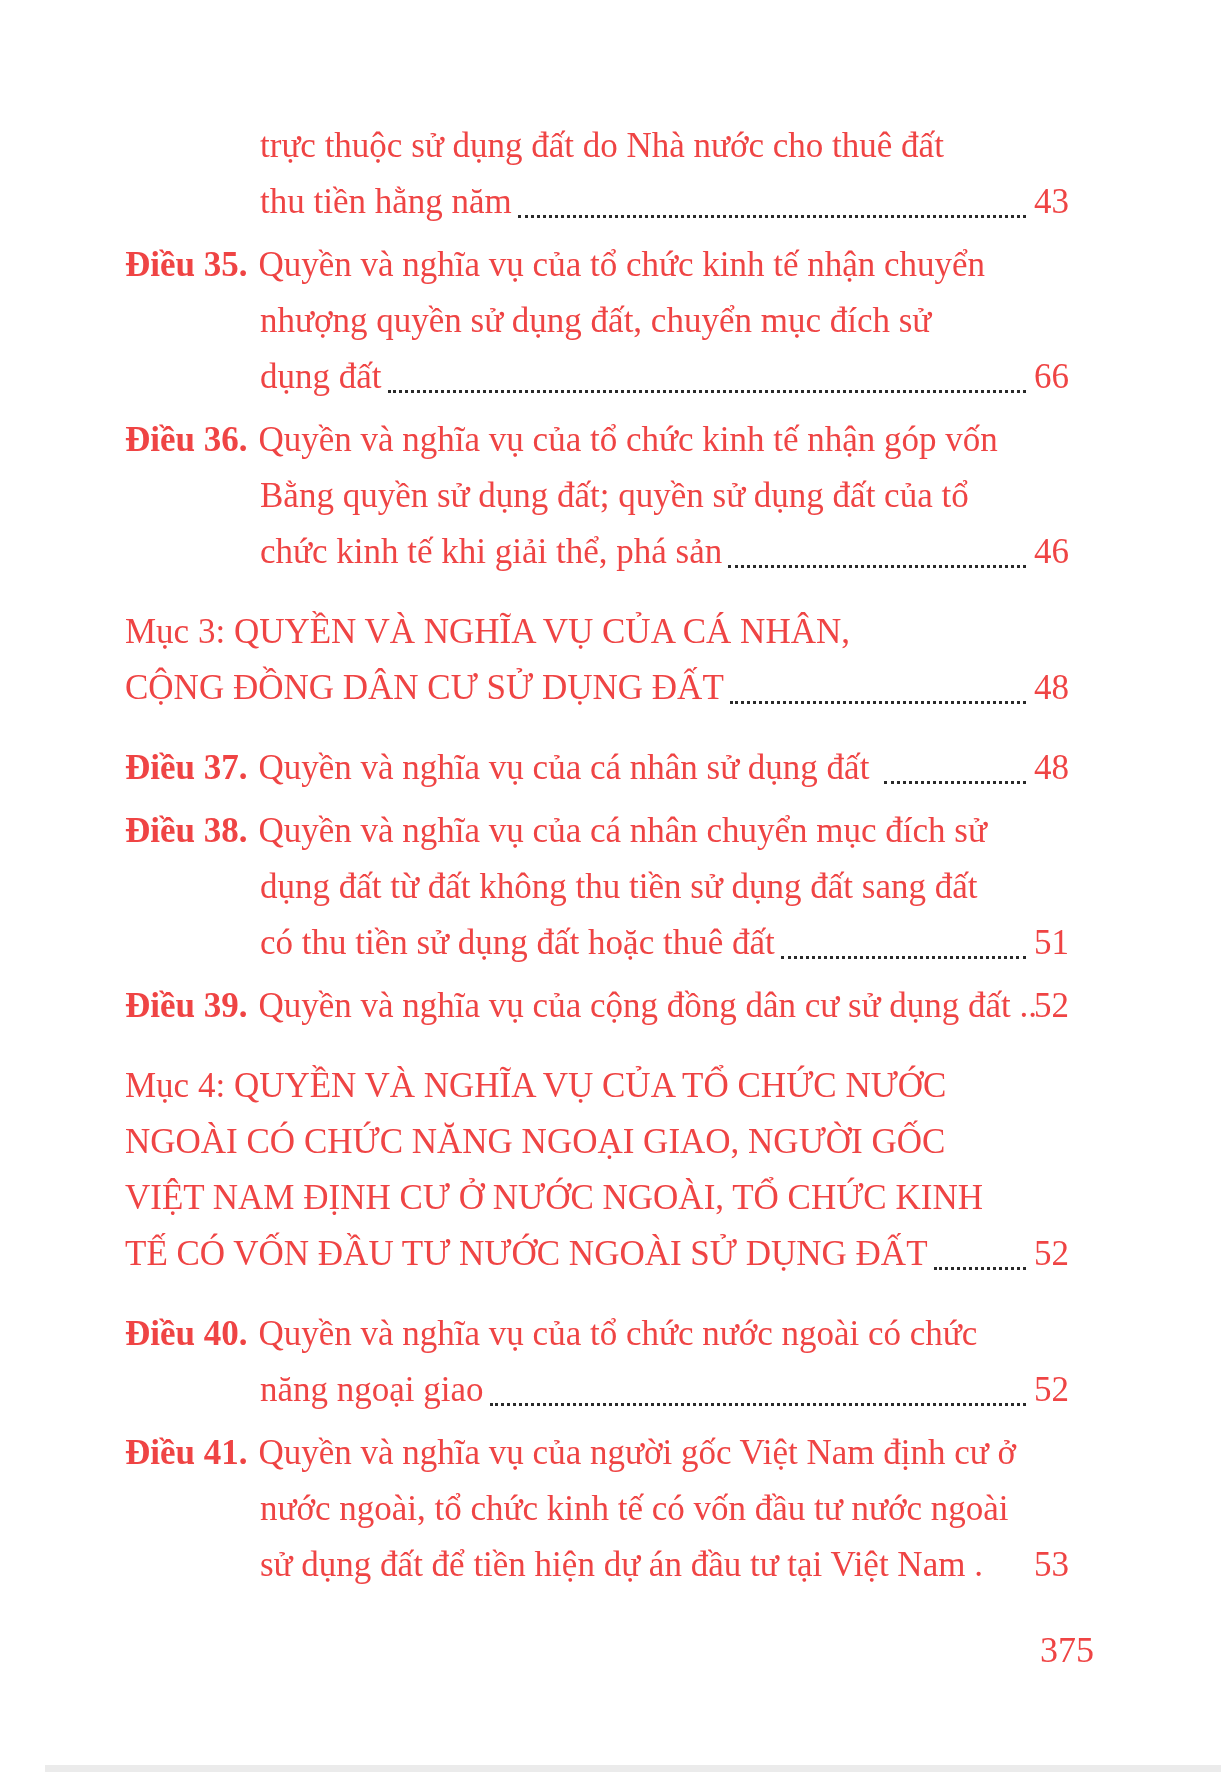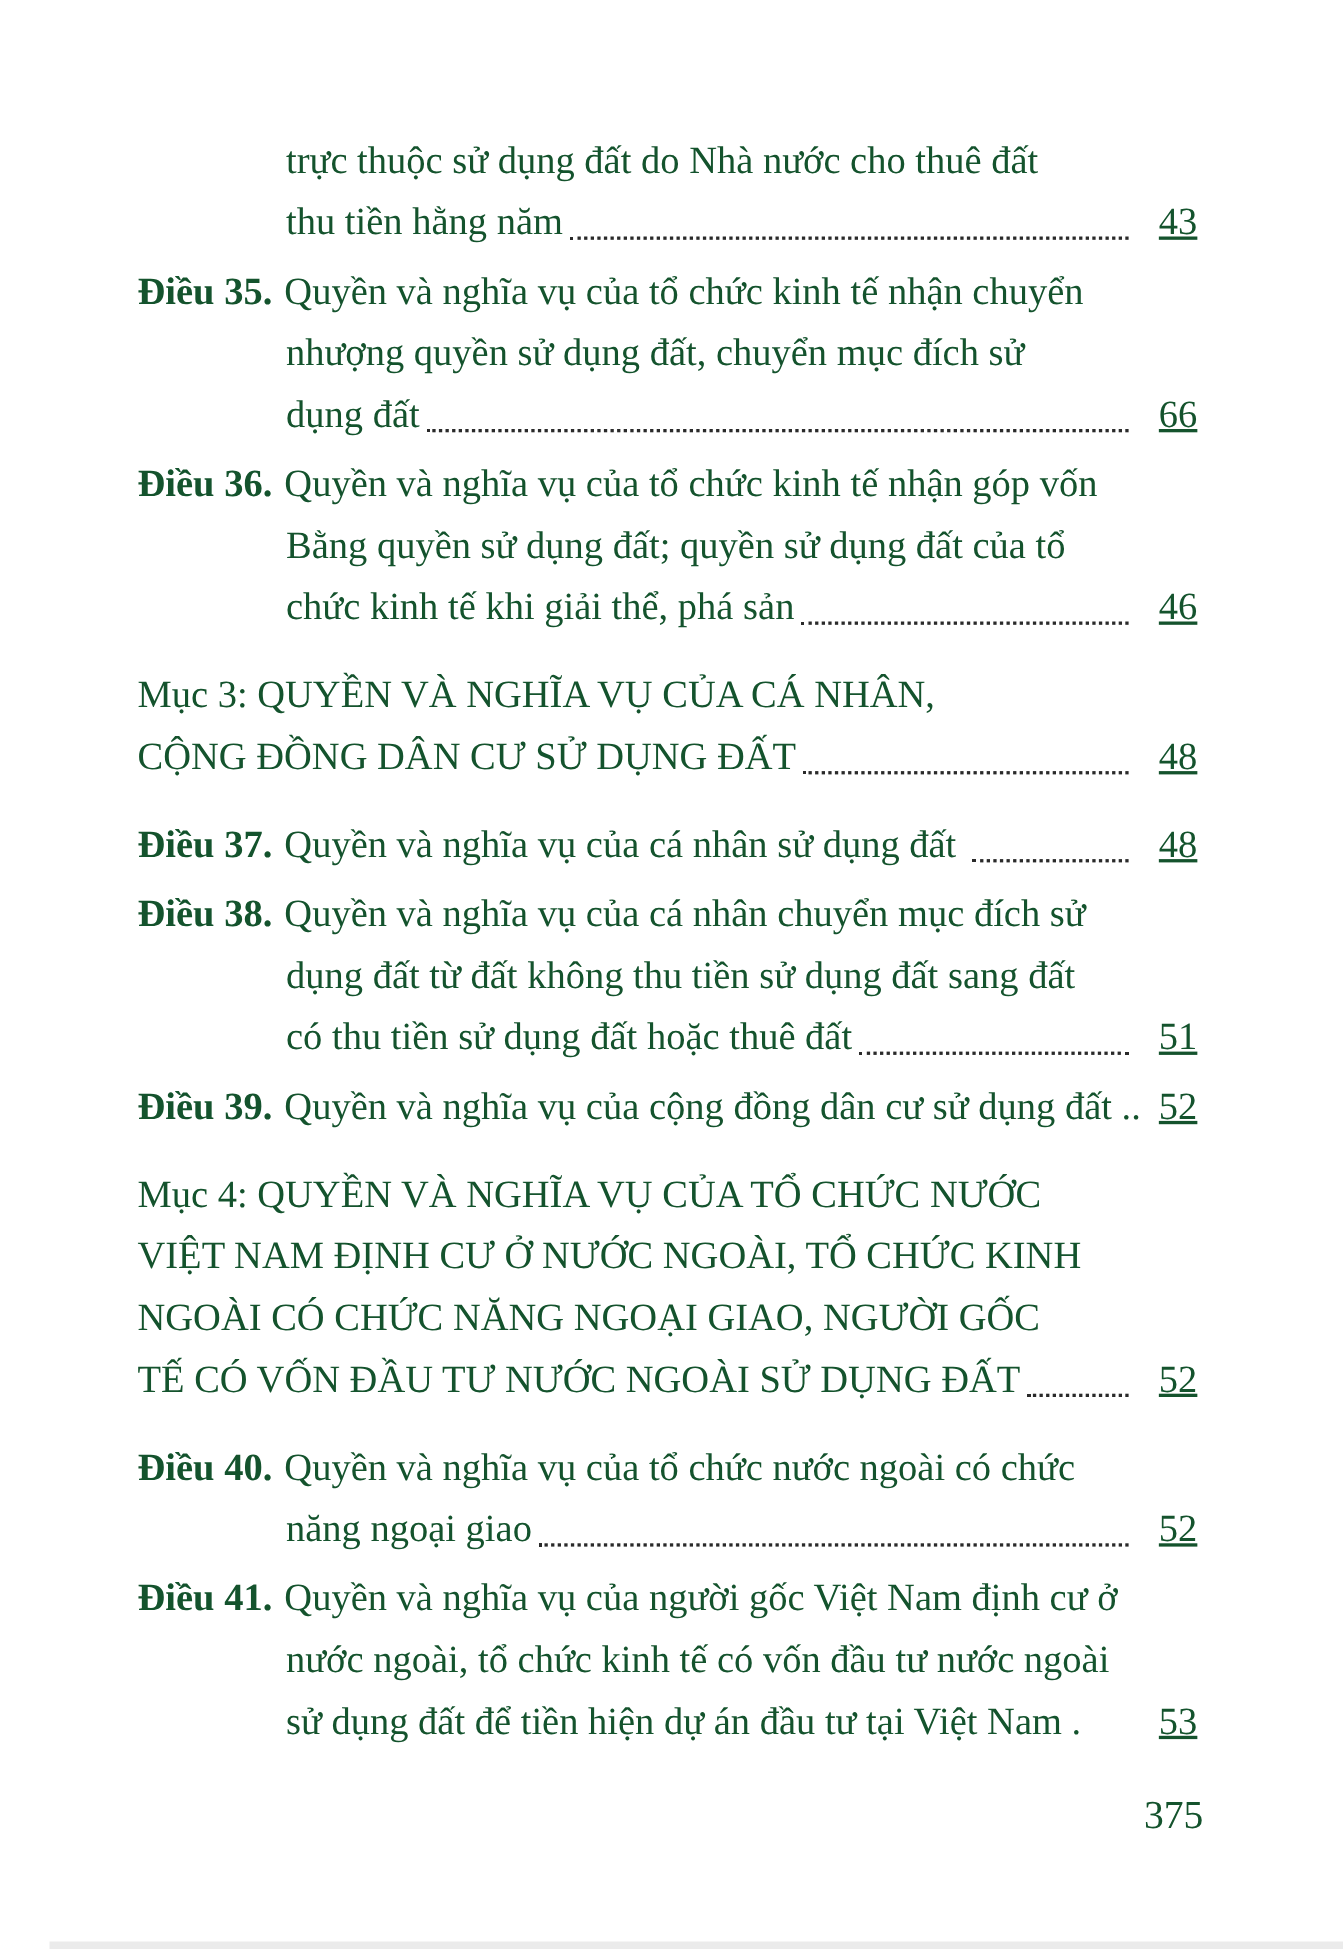--- a/index.html
+++ b/index.html
@@ -1,21 +1,21 @@
 <!DOCTYPE html>
 <html lang="vi"><head>
 <meta charset="utf-8">
 <style>
   html,body{margin:0;padding:0;background:#d8d8d8;}
   .page{
     position:relative;
     width:1221px;height:1772px;
     background:#ffffff;
     font-family:"Liberation Serif", serif;
-    color:#14532d;
+    color:#ef4444;
     overflow:hidden;
   }
   .toc{
     position:absolute;
     left:125px;right:113px;top:118px;
   }
   .row{
     display:flex;
     align-items:baseline;
     height:56px;
@@ -26,21 +26,21 @@
   }
   .row .txt{flex:0 1 auto;min-width:0;}
   .cont{padding-left:135px;}
   .label{font-weight:bold;padding-right:11px;flex:0 0 auto;}
   .leader{flex:1 1 auto;align-self:stretch;position:relative;min-width:10px;}
   .leader.dotted::after{
     content:"";
     position:absolute;left:6px;right:8px;bottom:12px;
     border-bottom:3px dotted #2a2a2a;
   }
-  .pagenum{flex:0 0 74px;text-align:center;text-decoration:underline;}
+  .pagenum{flex:0 0 74px;text-align:left;}
   .entry{margin-bottom:7px;}
   .section-block{margin-top:24px;margin-bottom:24px;}
   .footer-num{
     position:absolute;
     left:0;right:127px;top:1628px;
     text-align:right;
     font-size:36px;line-height:44px;
   }
   .scan-strip{
     position:absolute;
@@ -137,24 +137,24 @@
         <span class="leader"></span>
         <span class="pagenum">52</span>
       </div>
     </div>
 
     <div class="entry section-block">
       <div class="row">
         <span class="txt">Mục 4: QUYỀN VÀ NGHĨA VỤ CỦA TỔ CHỨC NƯỚC</span>
       </div>
       <div class="row">
-        <span class="txt">VIỆT NAM ĐỊNH CƯ Ở NƯỚC NGOÀI, TỔ CHỨC KINH</span>
+        <span class="txt">NGOÀI CÓ CHỨC NĂNG NGOẠI GIAO, NGƯỜI GỐC</span>
       </div>
       <div class="row">
-        <span class="txt">NGOÀI CÓ CHỨC NĂNG NGOẠI GIAO, NGƯỜI GỐC</span>
+        <span class="txt">VIỆT NAM ĐỊNH CƯ Ở NƯỚC NGOÀI, TỔ CHỨC KINH</span>
       </div>
       <div class="row">
         <span class="txt">TẾ CÓ VỐN ĐẦU TƯ NƯỚC NGOÀI SỬ DỤNG ĐẤT</span>
         <span class="leader dotted"></span>
         <span class="pagenum">52</span>
       </div>
     </div>
 
     <div class="entry">
       <div class="row">

